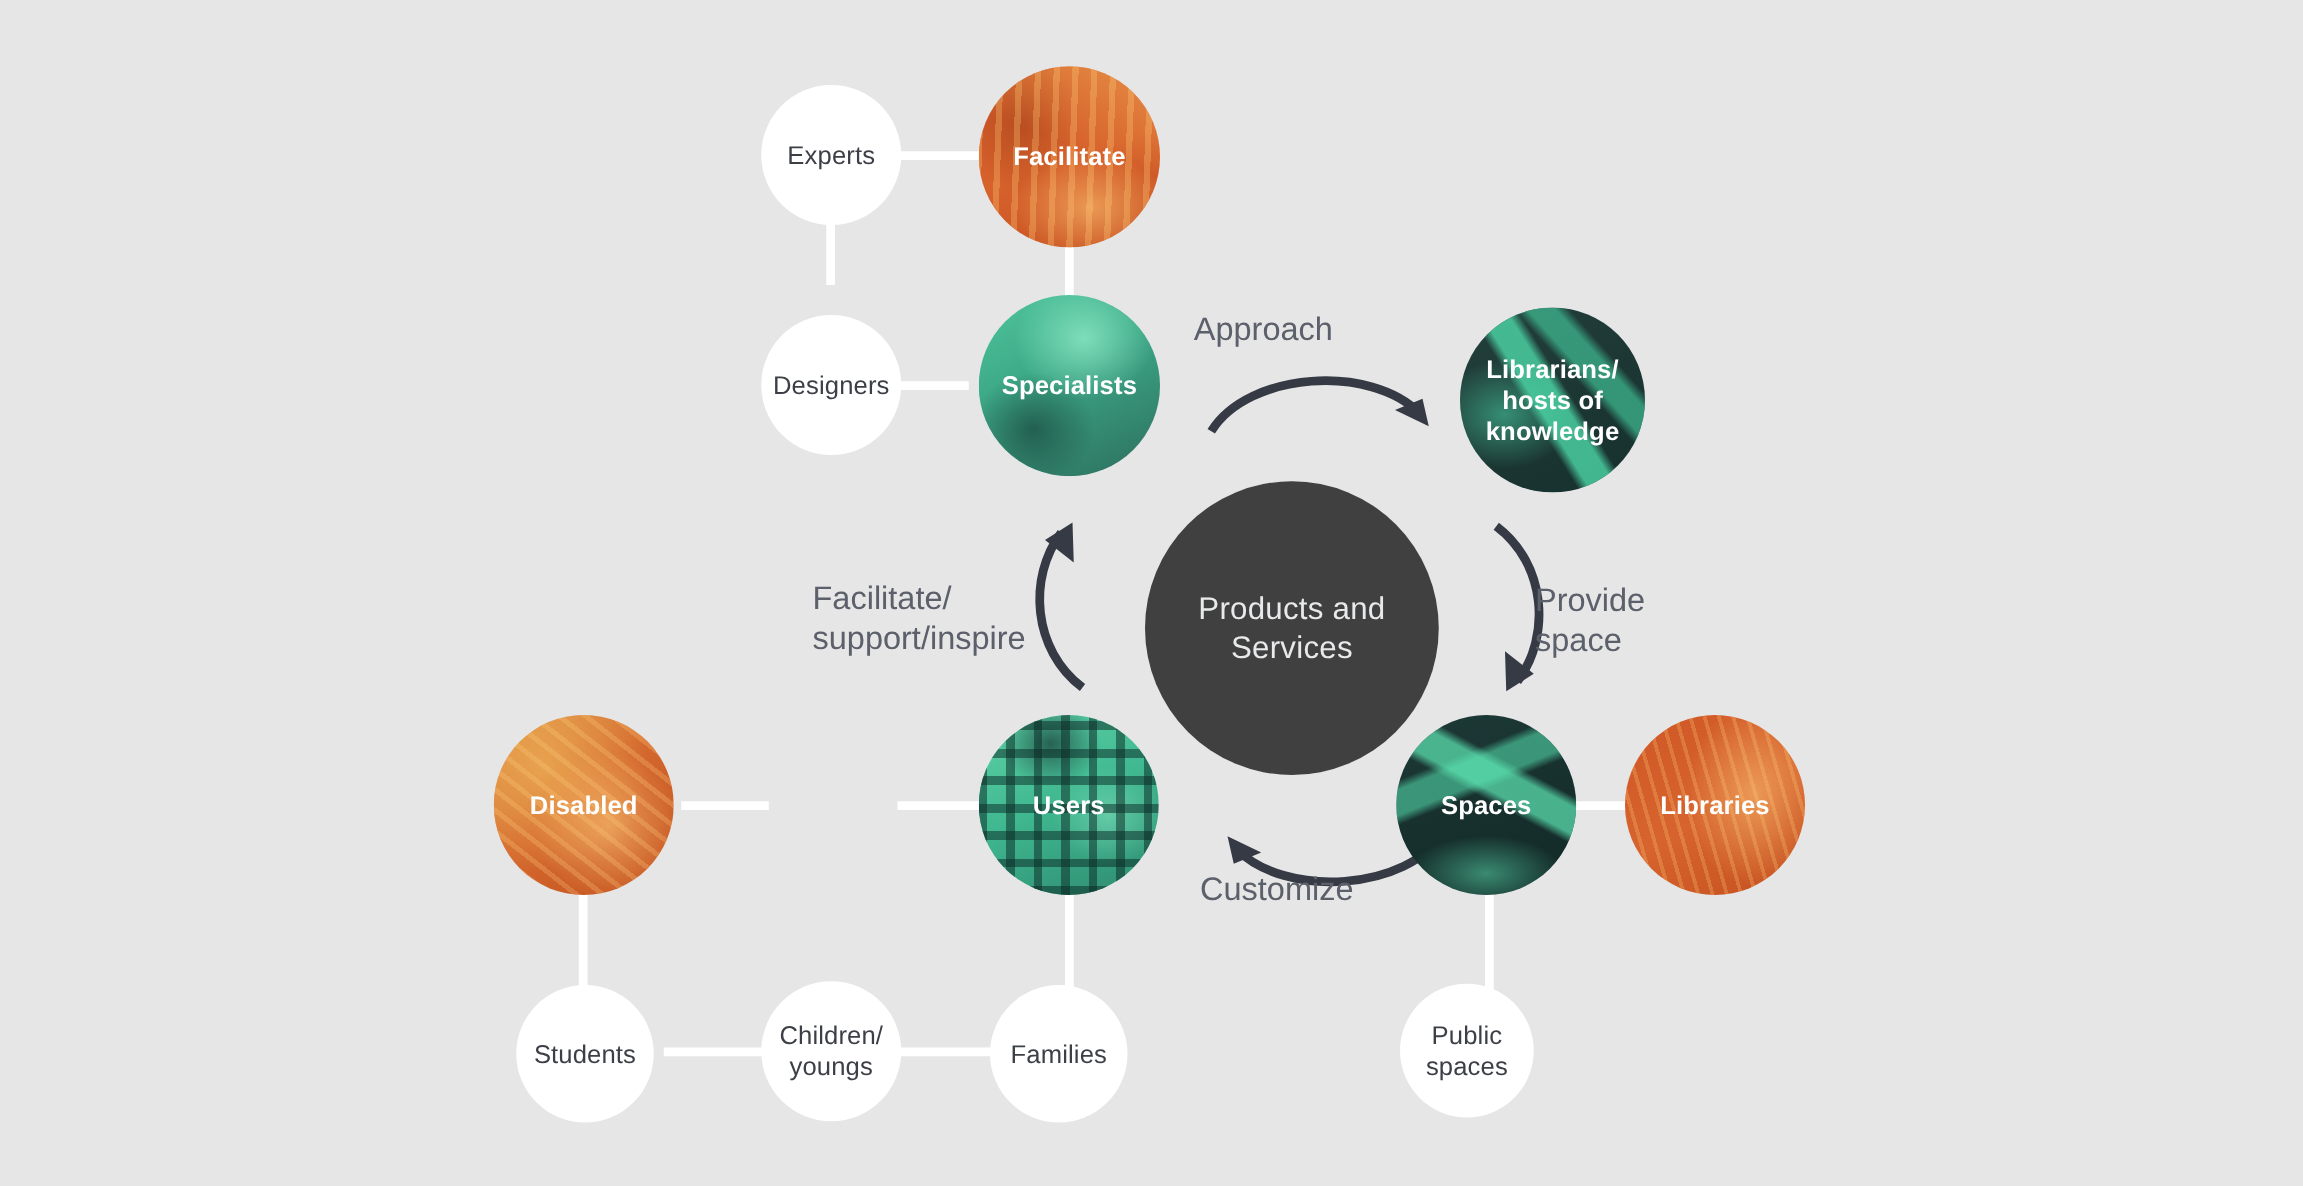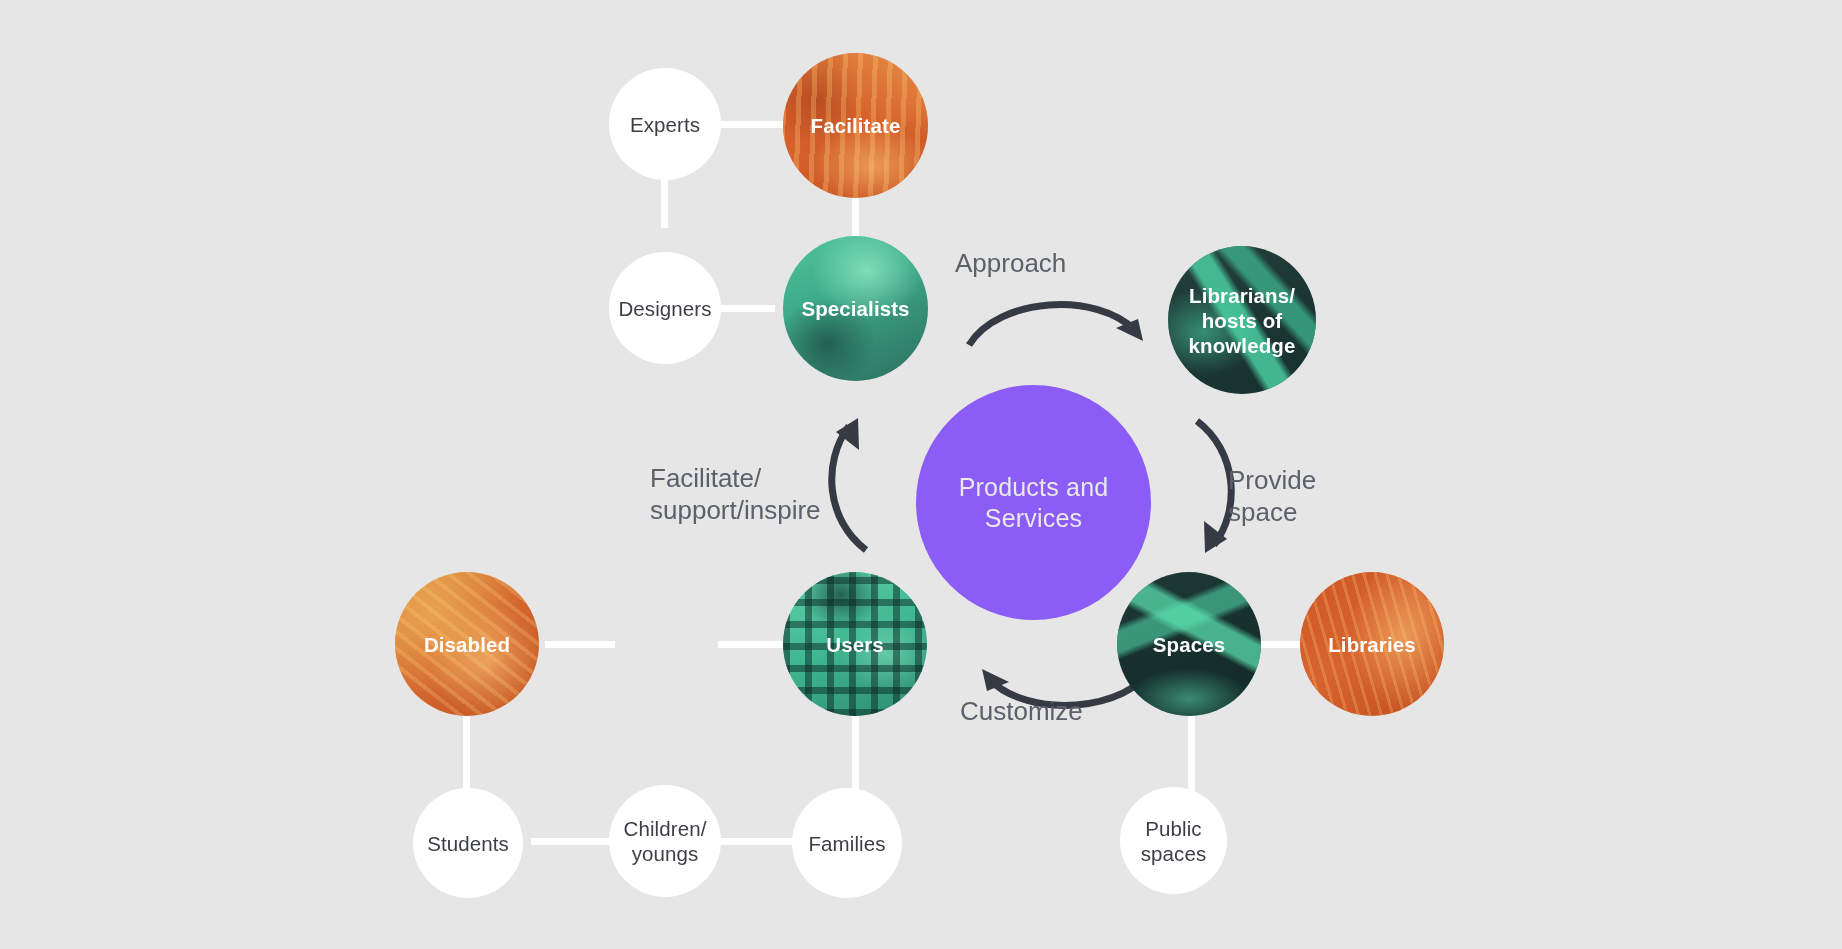--- a/index.html
+++ b/index.html
@@ -59,21 +59,21 @@
   
   .node.photo .label {
     color: #ffffff;
     font-weight: 700;
     font-size: 20.5px;
     letter-spacing: .1px;
   }
 
   
   .node.hub {
-    background: #8b5cf6;
+    background: #404040;
   }
   .node.hub .label {
     color: #e8e9eb;
     font-weight: 400;
     font-size: 25px;
     letter-spacing: .2px;
   }
 
   
   .tex {

